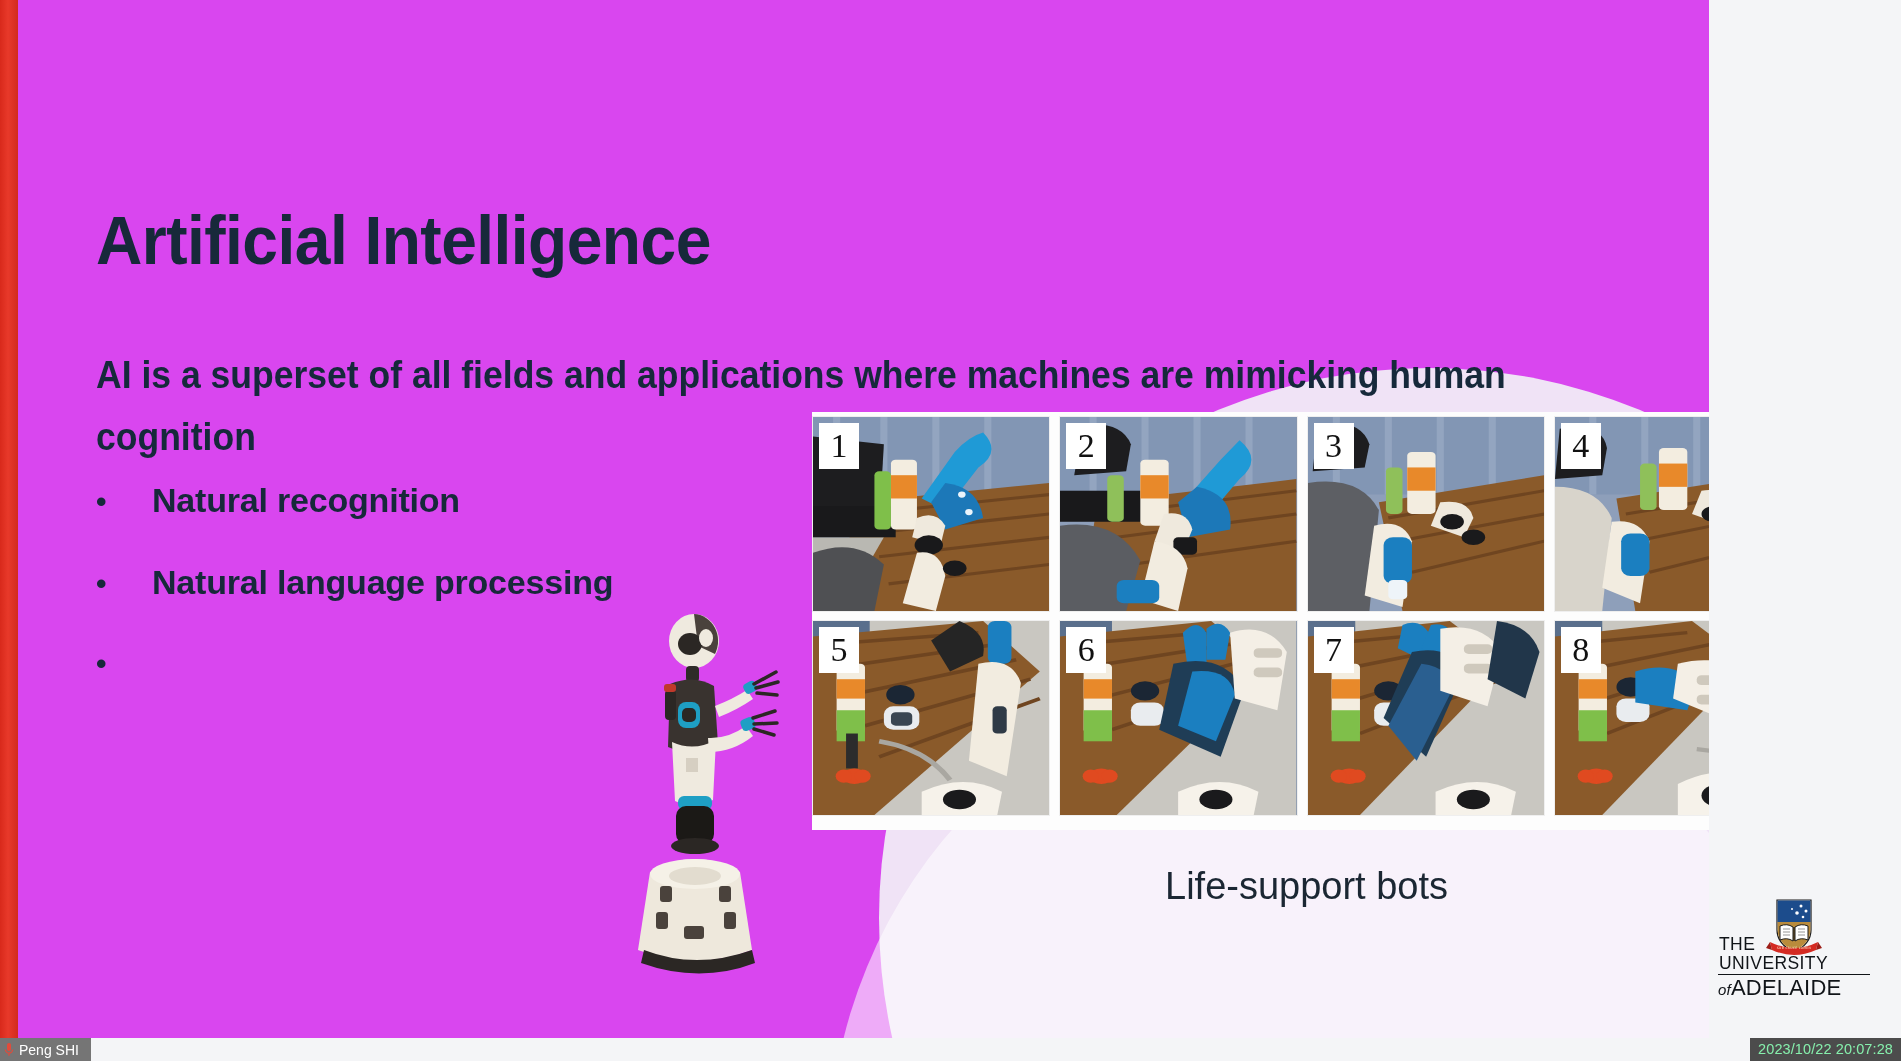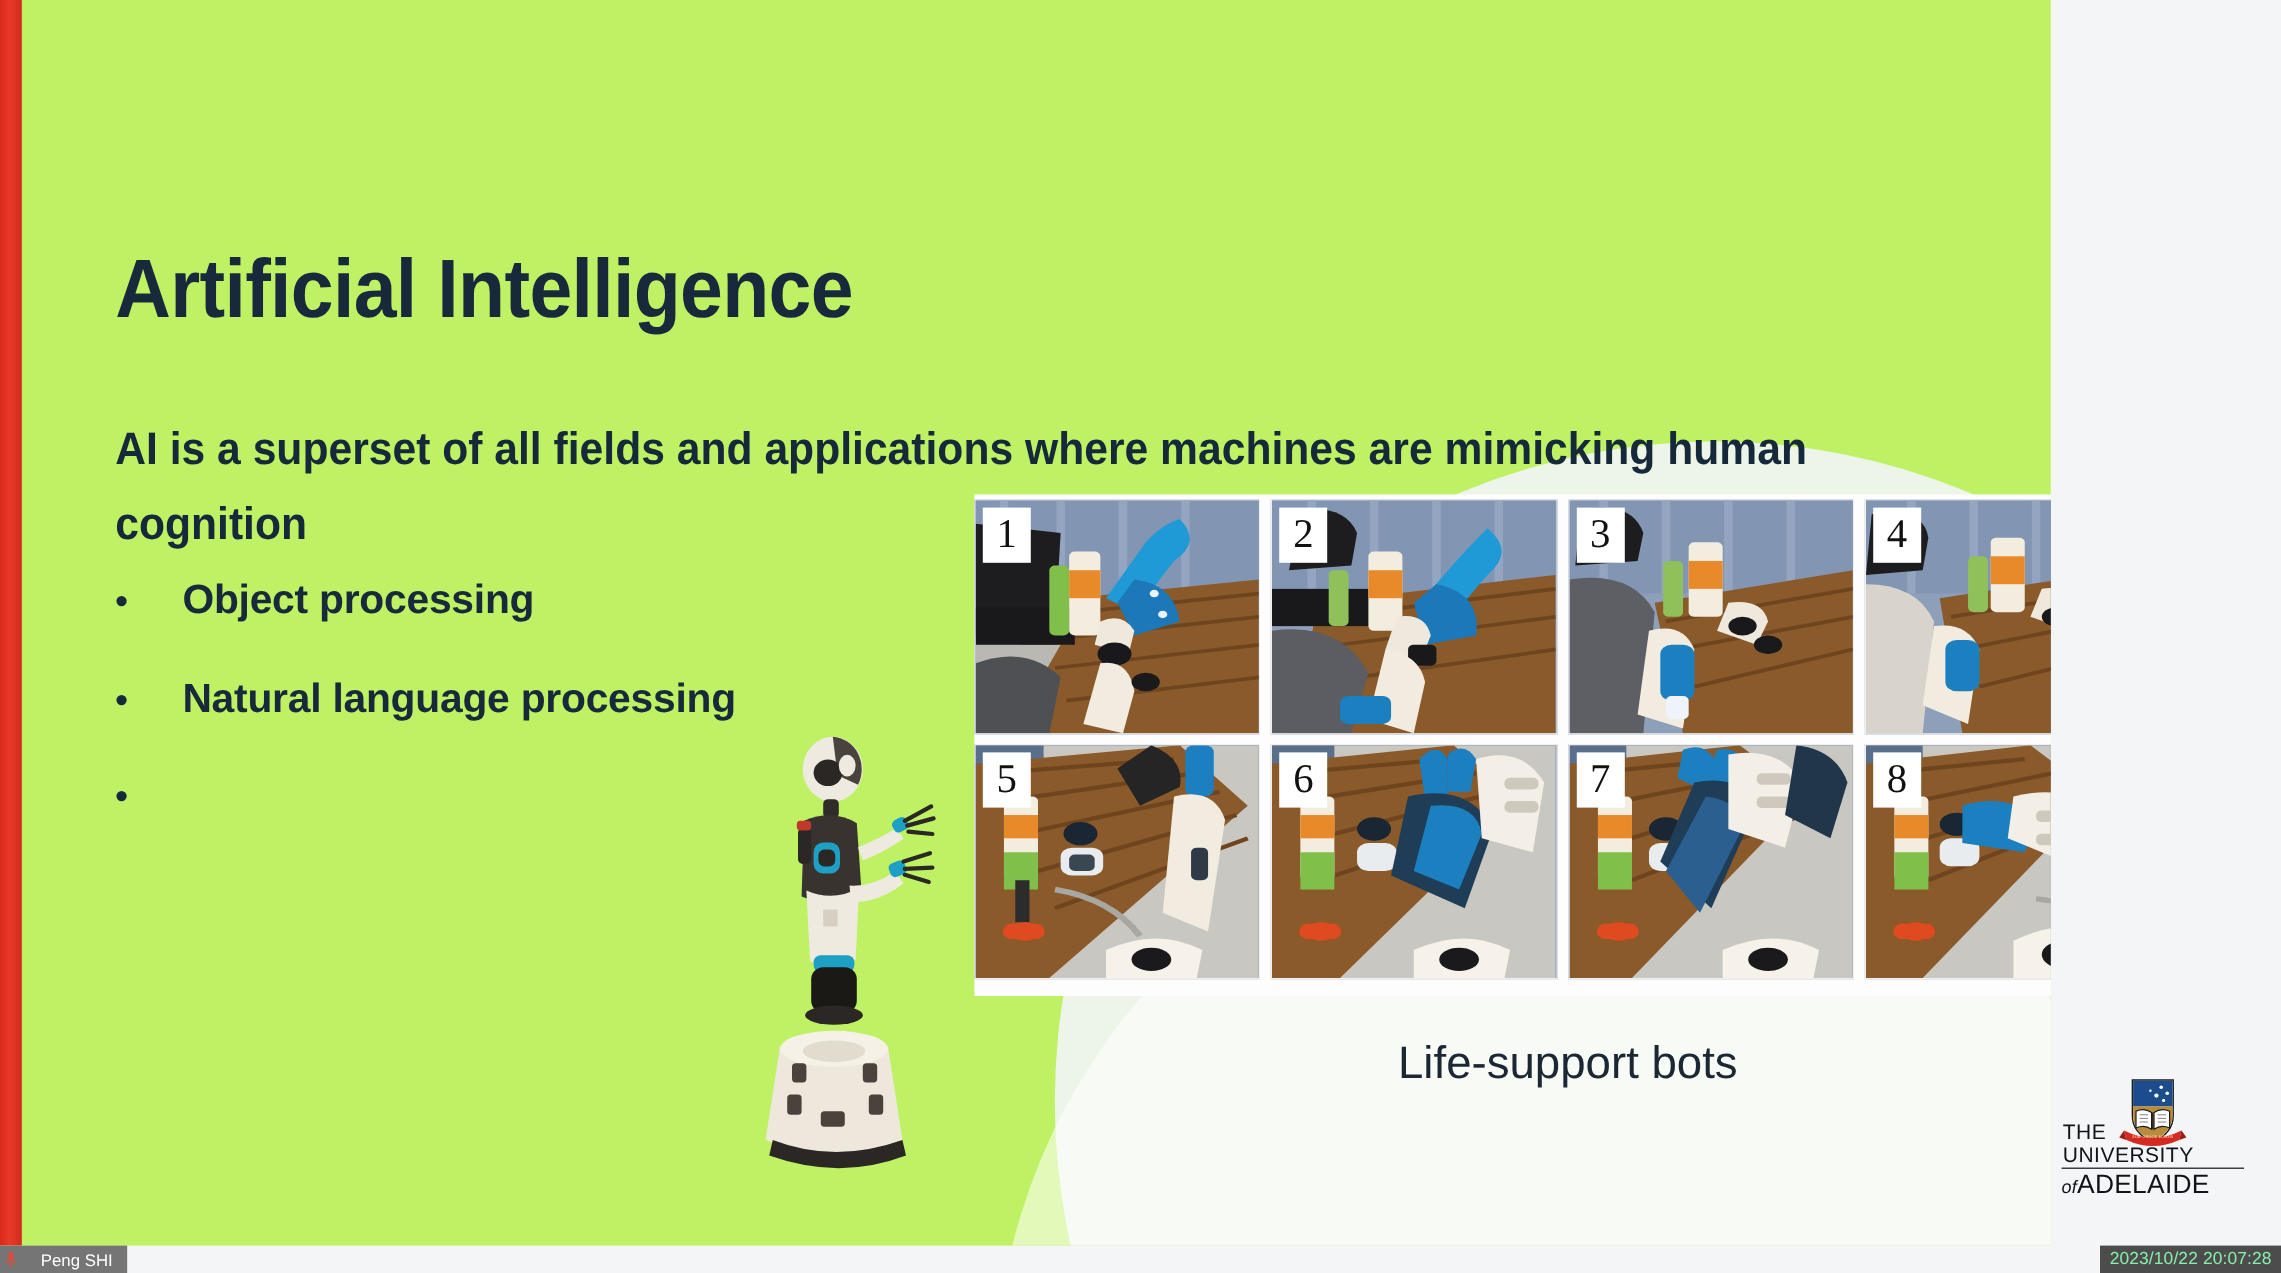--- a/index.html
+++ b/index.html
@@ -7,21 +7,21 @@
   body{
     width:1901px;height:1061px;position:relative;overflow:hidden;
     font-family:"Liberation Sans","DejaVu Sans",sans-serif;
     -webkit-font-smoothing:antialiased;
   }
 
   
   #stage{position:absolute;inset:0;background:#f4f5f7;}
   #slide{
     position:absolute;left:0;top:0;width:1709px;height:1038px;
-    background:#bef264;overflow:hidden;
+    background:#d946ef;overflow:hidden;
   }
   
   #deco-arc{
     position:absolute;right:-270px;bottom:-430px;
     width:1100px;height:1100px;border-radius:50%;
     background:#f2f4f6;opacity:.9;
   }
   #deco-arc2{
     position:absolute;right:-120px;bottom:-620px;
     width:1000px;height:1000px;border-radius:50%;
@@ -103,21 +103,21 @@
   #uni-logo .wm1{
     font-size:17.5px;letter-spacing:.4px;line-height:19px;
     border-bottom:1.4px solid #101418;display:inline-block;padding:0 1px 1px;
   }
   #uni-logo .wm2{font-size:22px;letter-spacing:.2px;line-height:25px;white-space:nowrap;}
   #uni-logo .wm2 i{font-size:15px;}
 
   
   #namebadge{
     position:absolute;left:0;bottom:0;height:23px;
-    display:flex;align-items:center;gap:20px;padding:0 12px 0 4px;
+    display:flex;align-items:center;gap:5px;padding:0 12px 0 4px;
     background:rgba(105,105,105,.92);color:#ffffff;font-size:14px;z-index:20;
   }
   #timestamp{
     position:absolute;right:0;bottom:0;height:23px;line-height:23px;
     padding:0 8px;background:rgba(62,62,62,.93);color:#86efac;
     font-size:14.5px;letter-spacing:.1px;z-index:20;
   }
   .mic-ico{width:10px;height:16px;display:block;}
 </style>
 </head>
@@ -132,21 +132,21 @@
 
     <div id="accent-bar"></div>
 
     <h1 class="title">Artificial Intelligence</h1>
 
     <p class="lead">AI is a superset of all fields and applications where machines are mimicking human cognition</p>
 
     <ul id="bullets">
       <li>
         <span class="dot">•</span>
-        <span class="btxt">Object processing</span>
+        <span class="btxt">Natural recognition</span>
       </li>
       <li>
         <span class="dot">•</span>
         <span class="btxt">Natural language processing</span>
       </li>
       <li>
         <span class="dot">•</span>
       </li>
     </ul>
 

